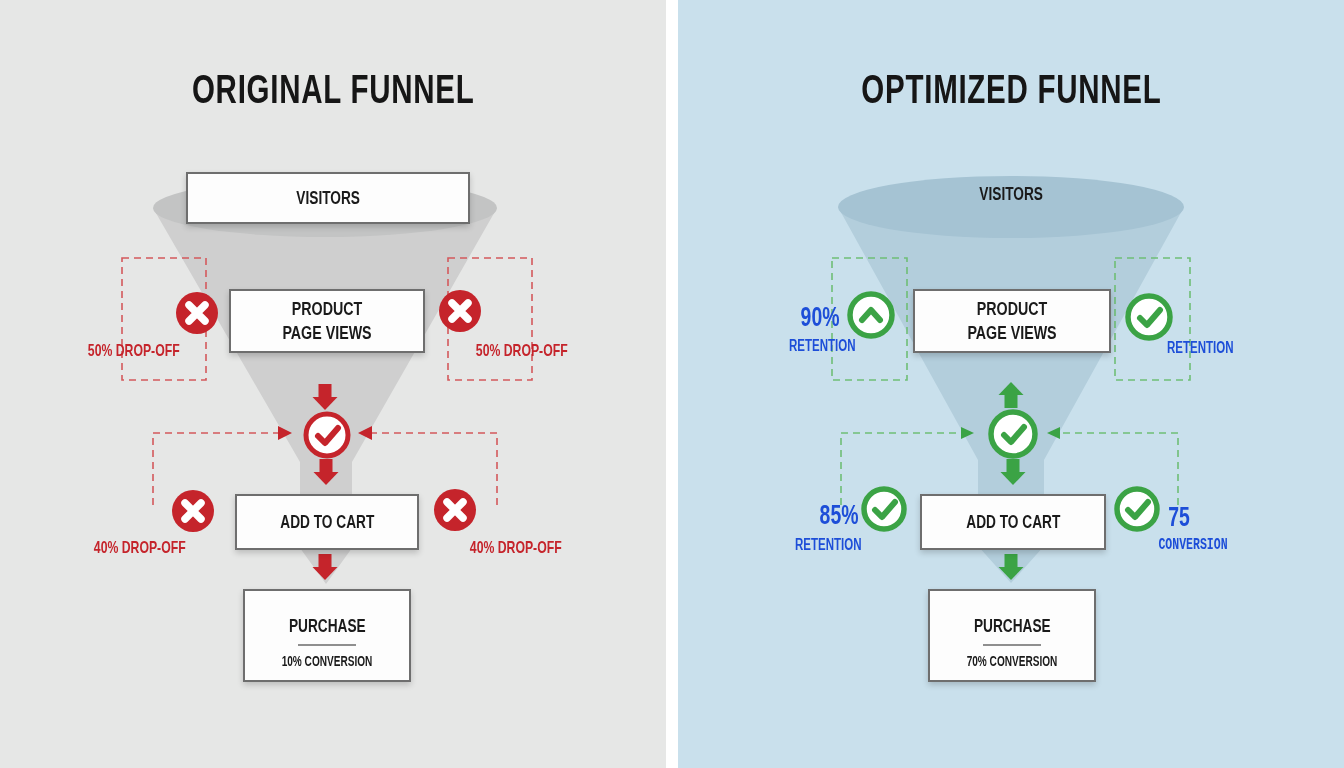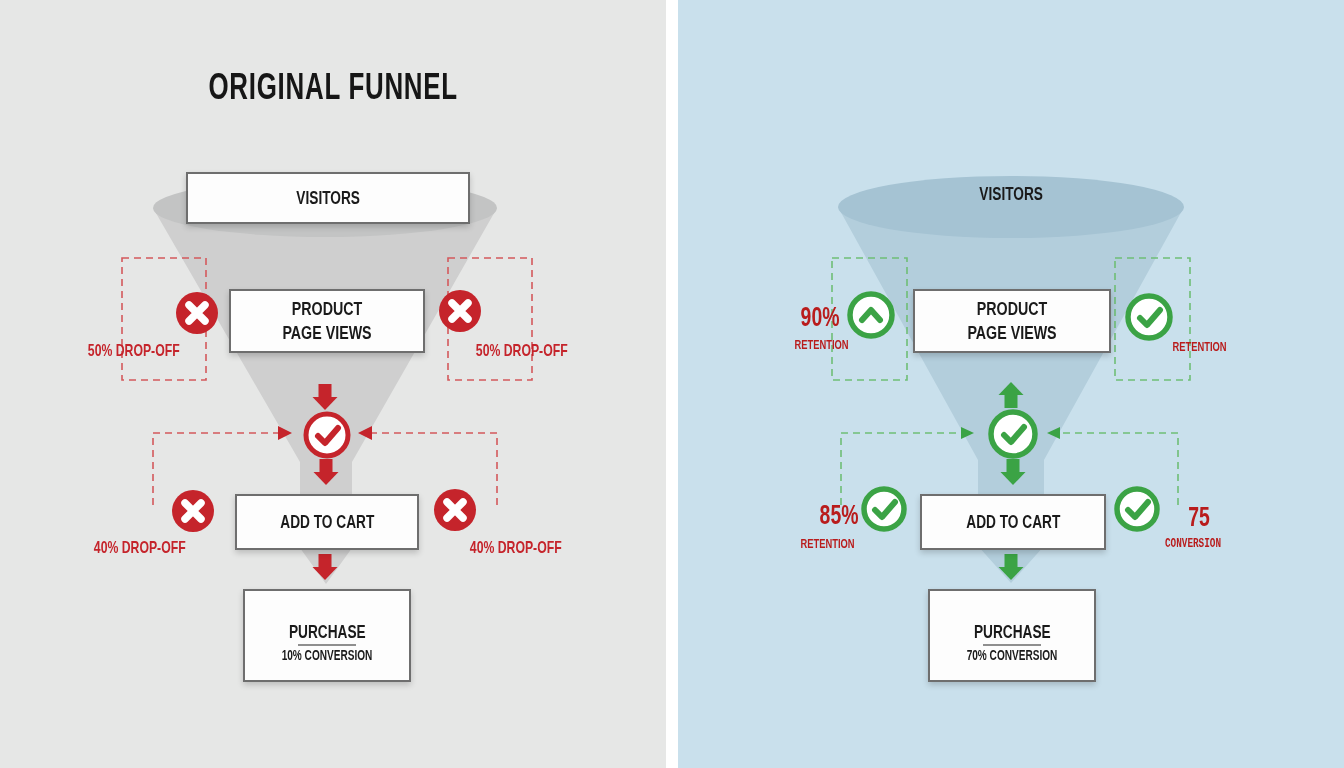--- a/index.html
+++ b/index.html
@@ -4,33 +4,33 @@
 <style>
   html,body{margin:0;padding:0;background:#fff;}
   .canvas{position:relative;width:1344px;height:768px;overflow:hidden;background:#fff;
           font-family:"Liberation Sans", sans-serif;}
   .panel{position:absolute;top:0;height:768px;overflow:hidden;}
   .panel.left{left:0;width:666px;background:#E6E7E6;}
   .panel.right{left:678px;width:666px;background:#C9E0EC;}
   .divider{position:absolute;left:666px;top:0;width:12px;height:700px;background:#fff;}
   .panel svg{position:absolute;left:0;top:0;}
   .abs{position:absolute;}
-  .title{margin:0;width:666px;text-align:center;font-size:36px;font-weight:700;color:#161616;letter-spacing:1px;}
+  .title{margin:0;width:666px;text-align:center;font-size:41px;font-weight:700;color:#161616;letter-spacing:1px;}
   .cond{display:inline-block;transform:scaleX(0.72);transform-origin:50% 50%;white-space:nowrap;}
   .condblock{transform:scaleX(0.75);transform-origin:50% 50%;text-align:center;line-height:1.25;}
   .stage-box{background:#FDFDFD;border:2px solid #6E6E6E;box-shadow:0 3px 6px rgba(0,0,0,.18);
              display:flex;align-items:center;justify-content:center;color:#1A1A1A;font-weight:700;}
   .stage-label{font-size:19px;}
-  .purchase-inner{display:flex;flex-direction:column;align-items:center;justify-content:flex-end;gap:1px;width:100%;margin-top:12px;}
+  .purchase-inner{display:flex;flex-direction:column;align-items:center;justify-content:flex-end;gap:7px;width:100%;margin-top:12px;}
   .purchase-divider{width:58px;height:0;border-top:2px solid #8F8F8F;}
   .purchase-sub{font-size:14px;font-weight:700;color:#1A1A1A;}
   .neg-label{color:#C5242B;font-weight:700;font-size:17px;text-align:right;}
-  .pos-label{color:#b91c1c;font-weight:700;text-align:center;}
+  .pos-label{color:#1d4ed8;font-weight:700;text-align:center;}
   .pos-big{font-size:27px;}
-  .pos-small{font-size:13px;}
+  .pos-small{font-size:16px;}
   .visitors-free{font-size:19px;font-weight:700;color:#1A1A1A;text-align:center;}
 </style>
 </head>
 <body>
 
 <div class="canvas">
 
   <section class="panel left">
     <svg width="666" height="768" viewBox="0 0 666 768">
 
@@ -152,20 +152,21 @@
       <g transform="translate(206,509)">
         <circle r="20" fill="#FFFFFF" stroke="#3BA345" stroke-width="5.5"></circle>
         <path d="M-9 1 L-2 8 L11 -7" fill="none" stroke="#3BA345" stroke-width="6" stroke-linecap="round" stroke-linejoin="round"></path>
       </g>
       <g transform="translate(459,509)">
         <circle r="20" fill="#FFFFFF" stroke="#3BA345" stroke-width="5.5"></circle>
         <path d="M-9 1 L-2 8 L11 -7" fill="none" stroke="#3BA345" stroke-width="6" stroke-linecap="round" stroke-linejoin="round"></path>
       </g>
     </svg>
 
+    <h1 class="abs title" style="top:66px;left:0;"><span class="cond">OPTIMIZED FUNNEL</span></h1>
 
     <div class="abs visitors-free" style="left:233px;top:183px;width:200px;">
       <span class="cond">VISITORS</span>
     </div>
 
     <div class="abs stage-box" style="left:235px;top:289px;width:194px;height:60px;">
       <div class="condblock stage-label" style="width:150px;">PRODUCT PAGE VIEWS</div>
     </div>
 
     <div class="abs stage-box" style="left:242px;top:494px;width:182px;height:52px;">
@@ -181,18 +182,18 @@
     </div>
 
     <div class="abs pos-label pos-big" style="left:110px;top:302px;width:64px;"><span class="cond">90%</span></div>
     <div class="abs pos-label pos-small" style="left:98px;top:337px;width:92px;"><span class="cond">RETENTION</span></div>
 
     <div class="abs pos-label pos-small" style="left:476px;top:339px;width:92px;"><span class="cond">RETENTION</span></div>
 
     <div class="abs pos-label pos-big" style="left:130px;top:500px;width:62px;text-decoration:underline;"><span class="cond">85%</span></div>
     <div class="abs pos-label pos-small" style="left:104px;top:536px;width:92px;"><span class="cond">RETENTION</span></div>
 
-    <div class="abs pos-label pos-big" style="left:500px;top:502px;width:42px;"><span class="cond">75</span></div>
+    <div class="abs pos-label pos-big" style="left:480px;top:502px;width:42px;"><span class="cond">75</span></div>
     <div class="abs pos-label pos-small" style="left:462px;top:536px;width:106px;font-family:Liberation Mono, monospace;"><span class="cond">CONVERSION</span></div>
   </section>
 
   <div class="divider"></div>
 </div>
 
 </body></html>

